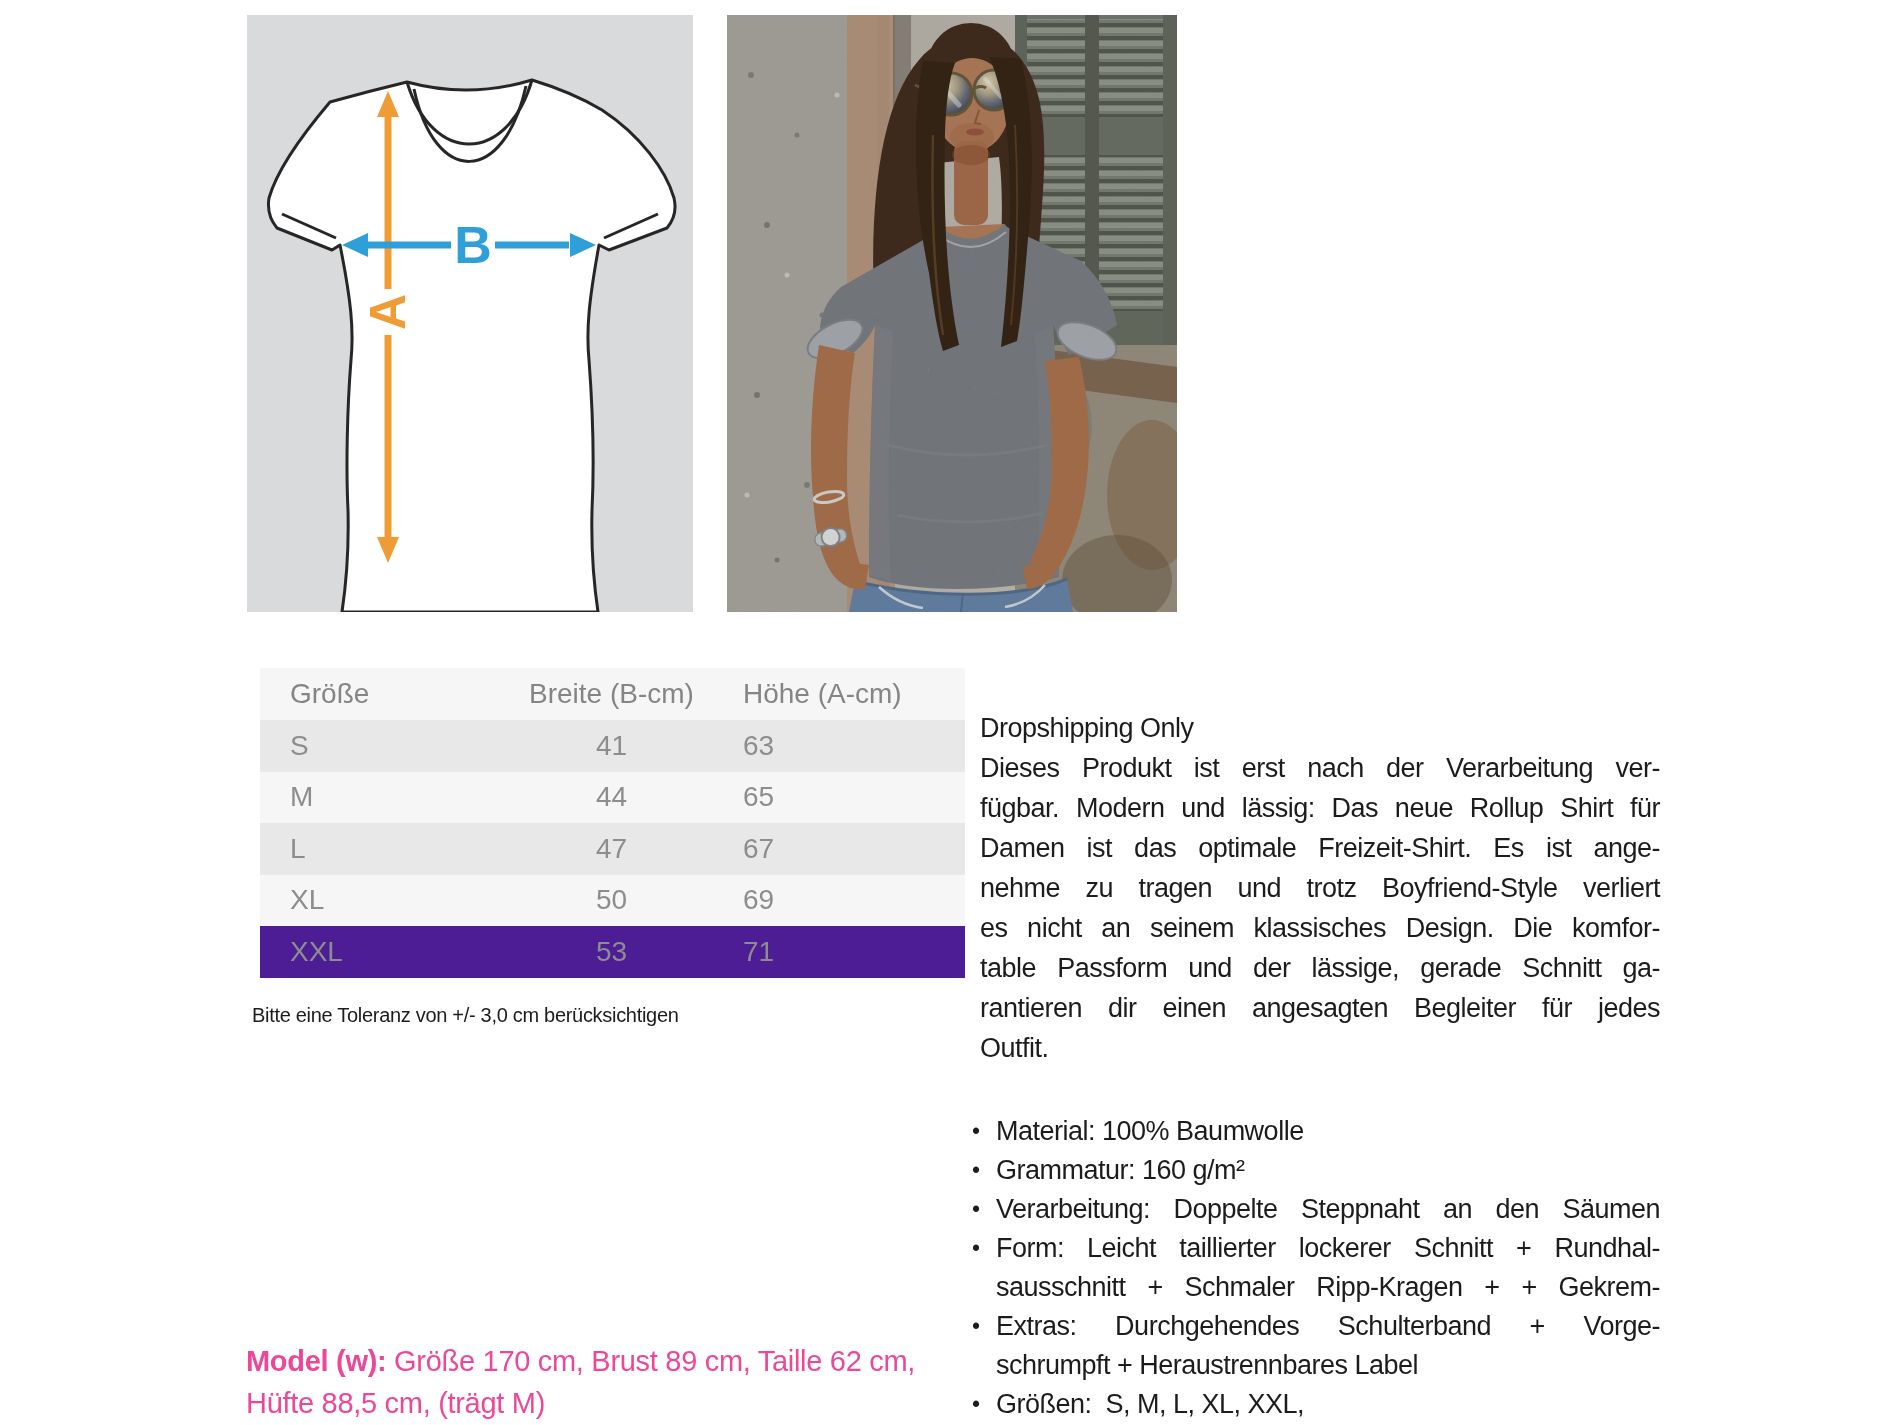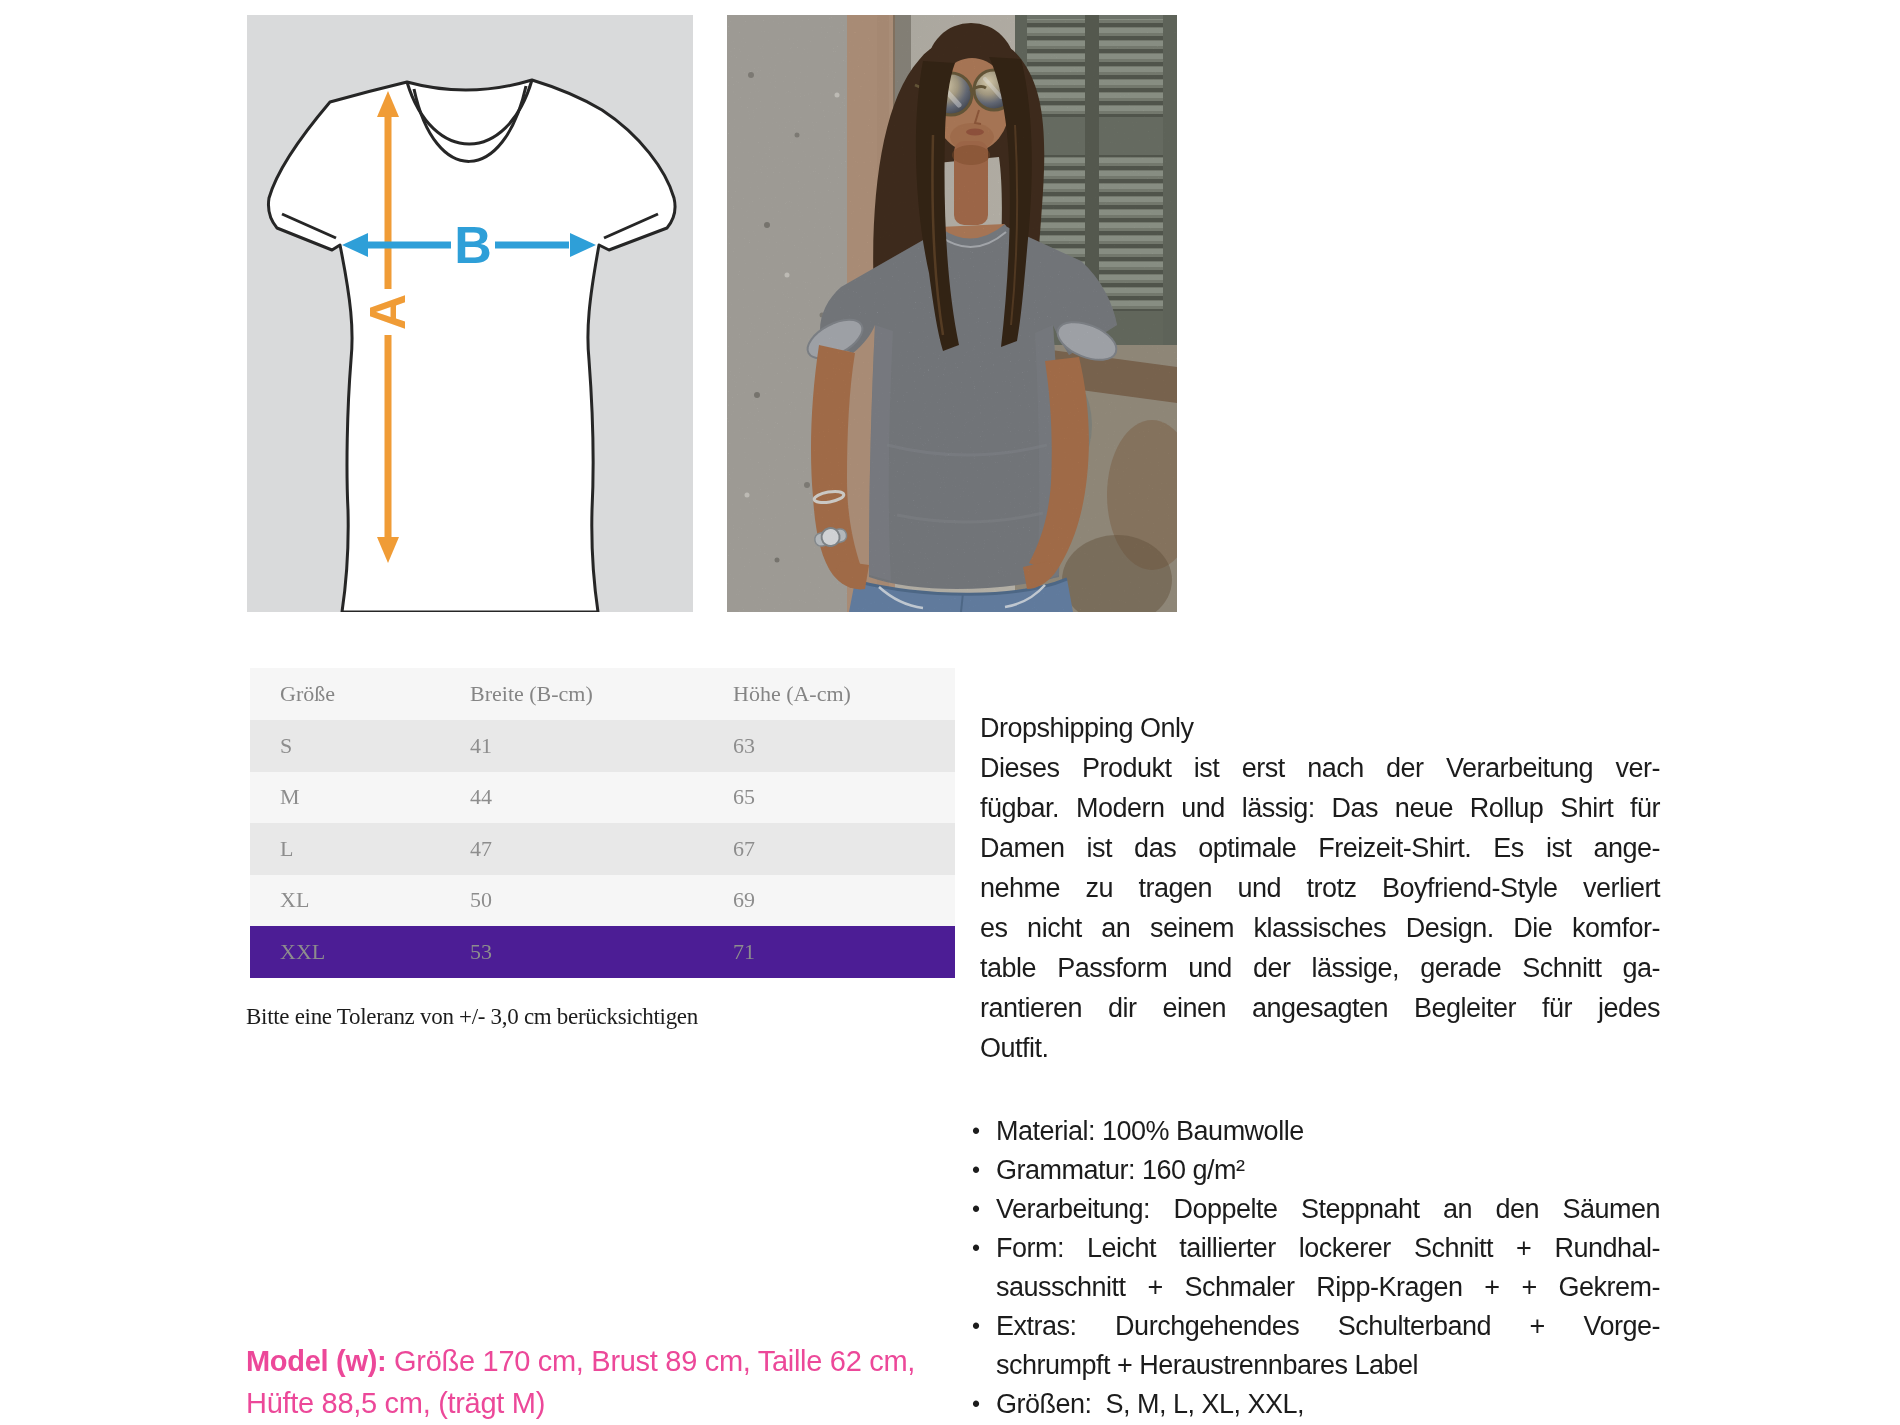--- a/index.html
+++ b/index.html
@@ -5,31 +5,31 @@
   html,body{margin:0;padding:0;background:#fff;}
   .page{position:relative;width:1900px;height:1425px;background:#ffffff;overflow:hidden;
         font-family:"Liberation Sans","DejaVu Sans",sans-serif;color:#1d1d1d;}
 
   
   .size-diagram{position:absolute;left:247px;top:15px;width:446px;height:597px;}
   .model-photo{position:absolute;left:727px;top:15px;width:450px;height:597px;}
   .size-diagram svg,.model-photo svg{display:block;width:100%;height:100%;}
 
   
-  .size-table{position:absolute;left:250px;top:668px;width:705px;font-size:22px;color:#8d8d8d;font-family:Liberation Serif, serif;}
+  .size-table{position:absolute;left:260px;top:668px;width:705px;font-size:28px;color:#8d8d8d;}
   .trow{display:flex;align-items:center;height:51.5px;background:#f6f6f6;}
   .trow.thead{height:52px;color:#858585;}
   .trow.r0,.trow.r2{background:#e8e8e8;}
   .trow.r4{background:#4c1d95;}
   .cell{box-sizing:border-box;}
   .cell.c0{width:220px;padding-left:30px;}
-  .cell.c1{width:263px;}
+  .cell.c1{width:263px;text-align:center;}
   .cell.c2{flex:1;}
 
-  .tolerance{position:absolute;left:246px;top:1004px;font-size:23px;letter-spacing:-0.3px;color:#1c1c1c;font-family:Liberation Serif, serif;}
+  .tolerance{position:absolute;left:252px;top:1004px;font-size:20px;letter-spacing:-0.3px;color:#1c1c1c;}
 
   .model-note{position:absolute;left:246px;top:1340px;width:760px;font-size:29px;line-height:42px;
               letter-spacing:-0.3px;color:#ec4899;}
   .model-note .b{font-weight:bold;}
 
   
   .right-col{position:absolute;left:980px;top:660px;width:680px;font-size:27px;color:#1c1c1c;
              letter-spacing:-0.5px;margin-top:48px;}
   .dline{line-height:40px;height:40px;white-space:nowrap;}
   .dline.just{white-space:normal;text-align:justify;text-align-last:justify;text-justify:inter-word;}

